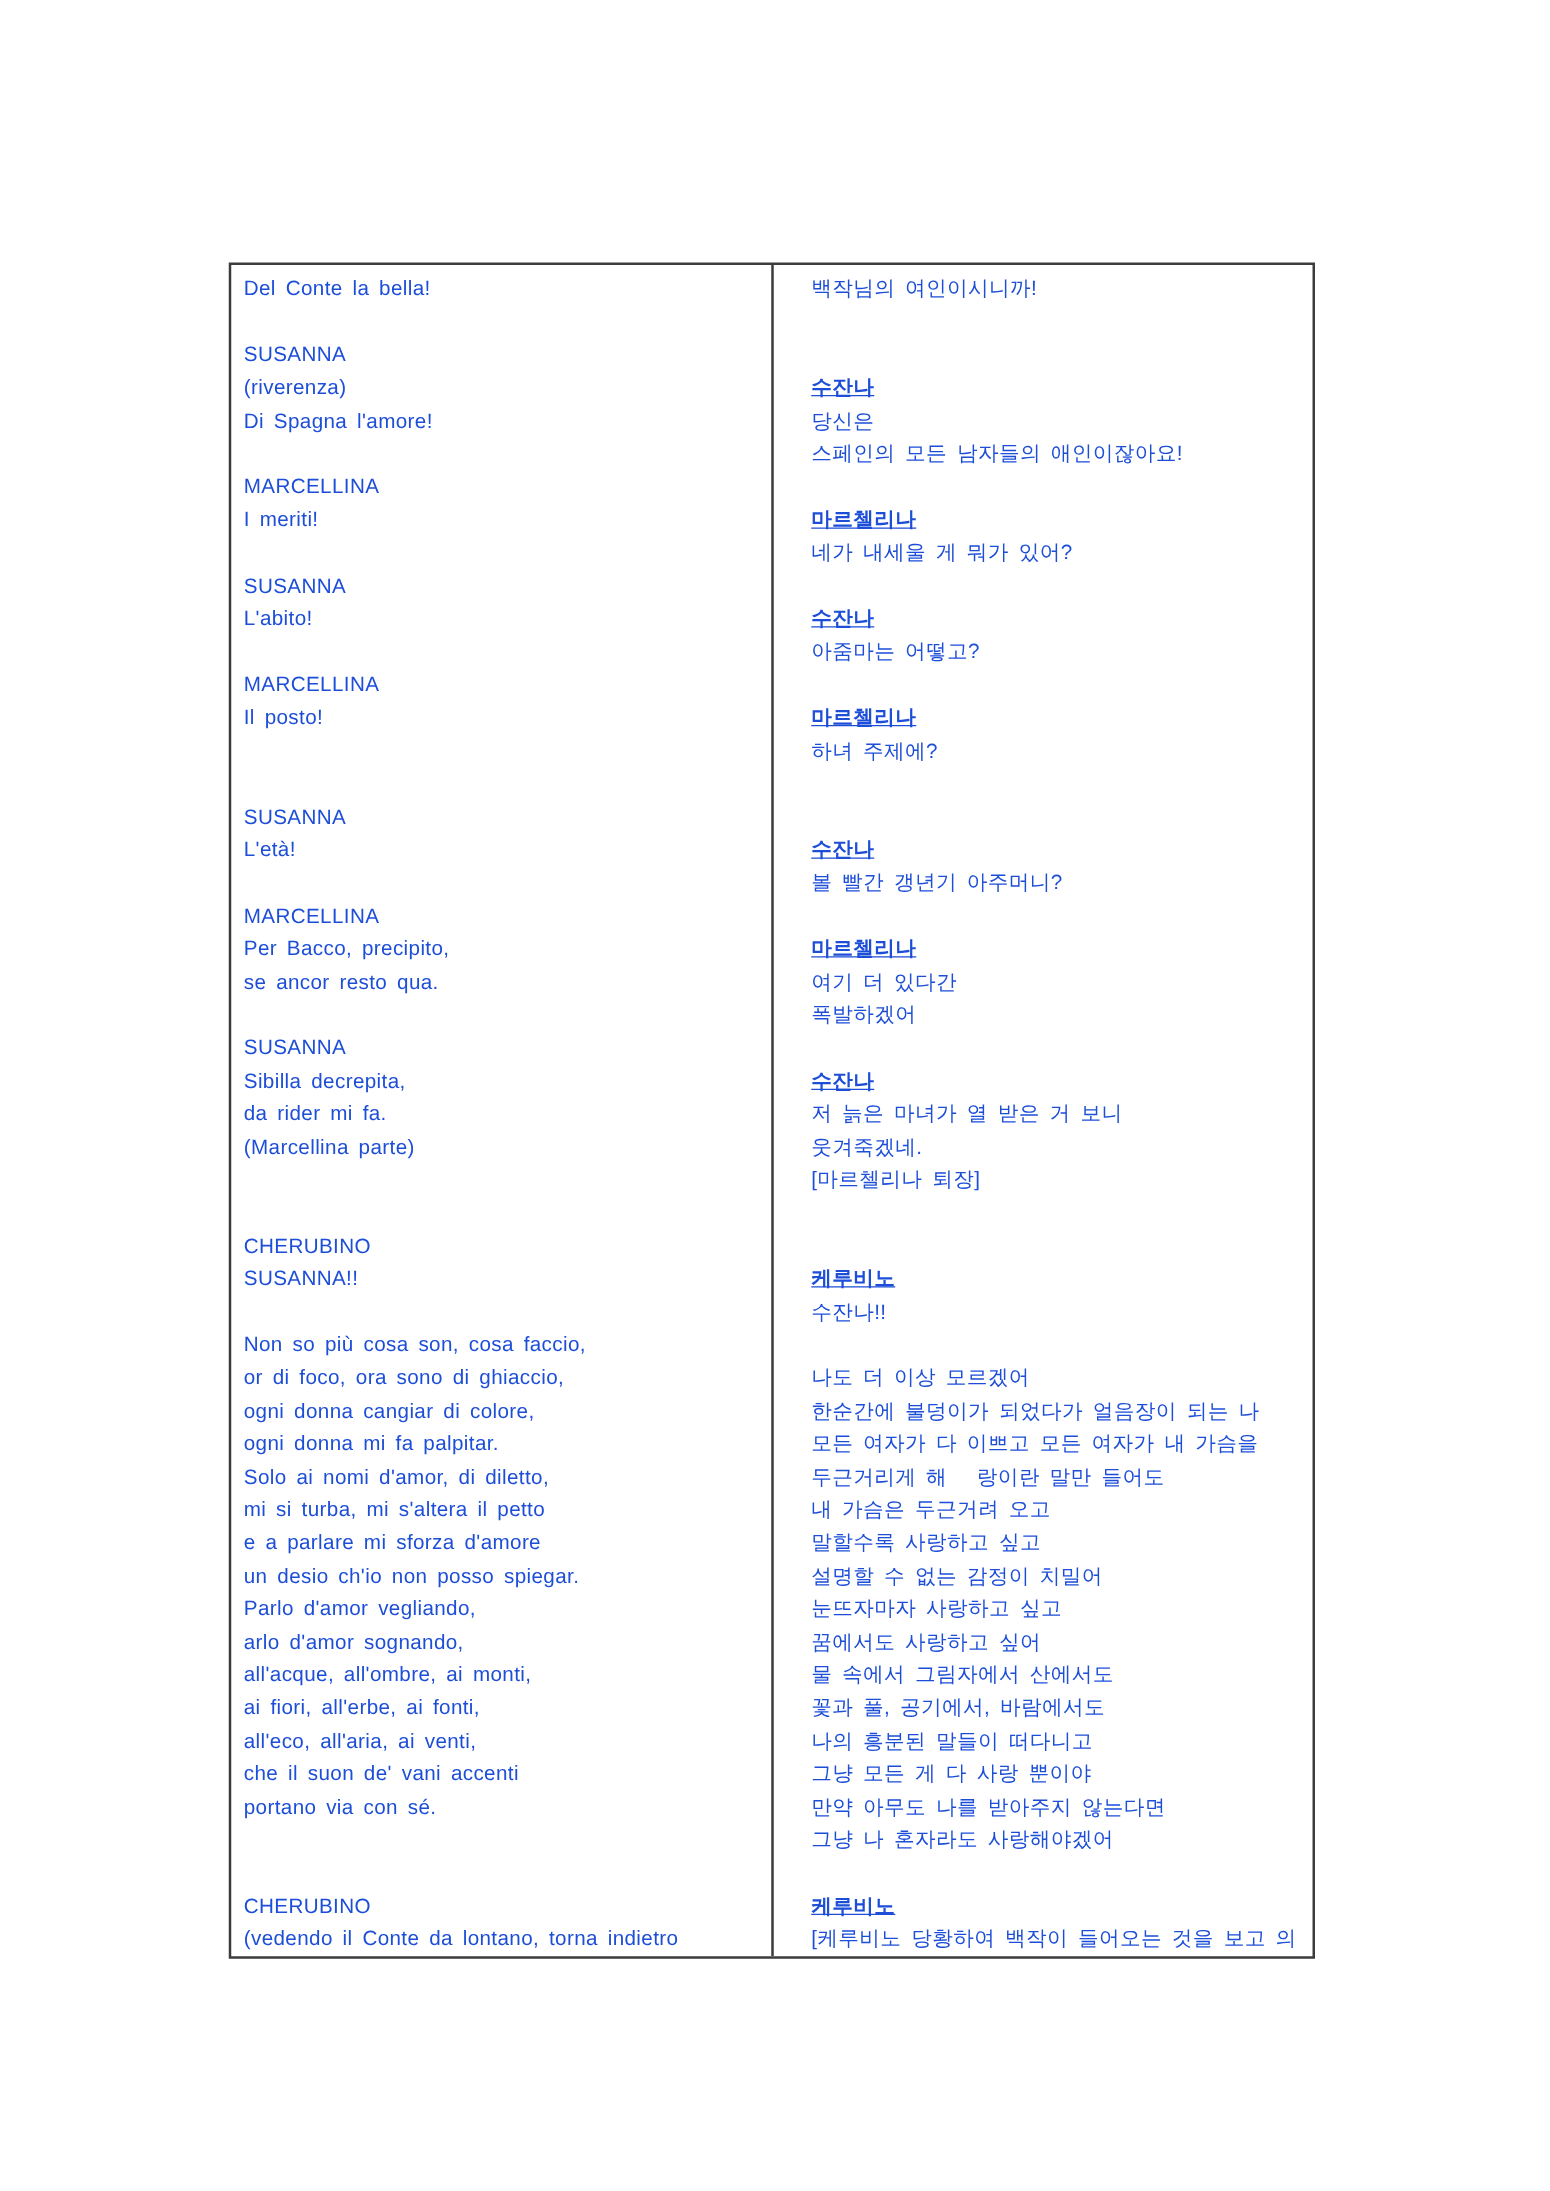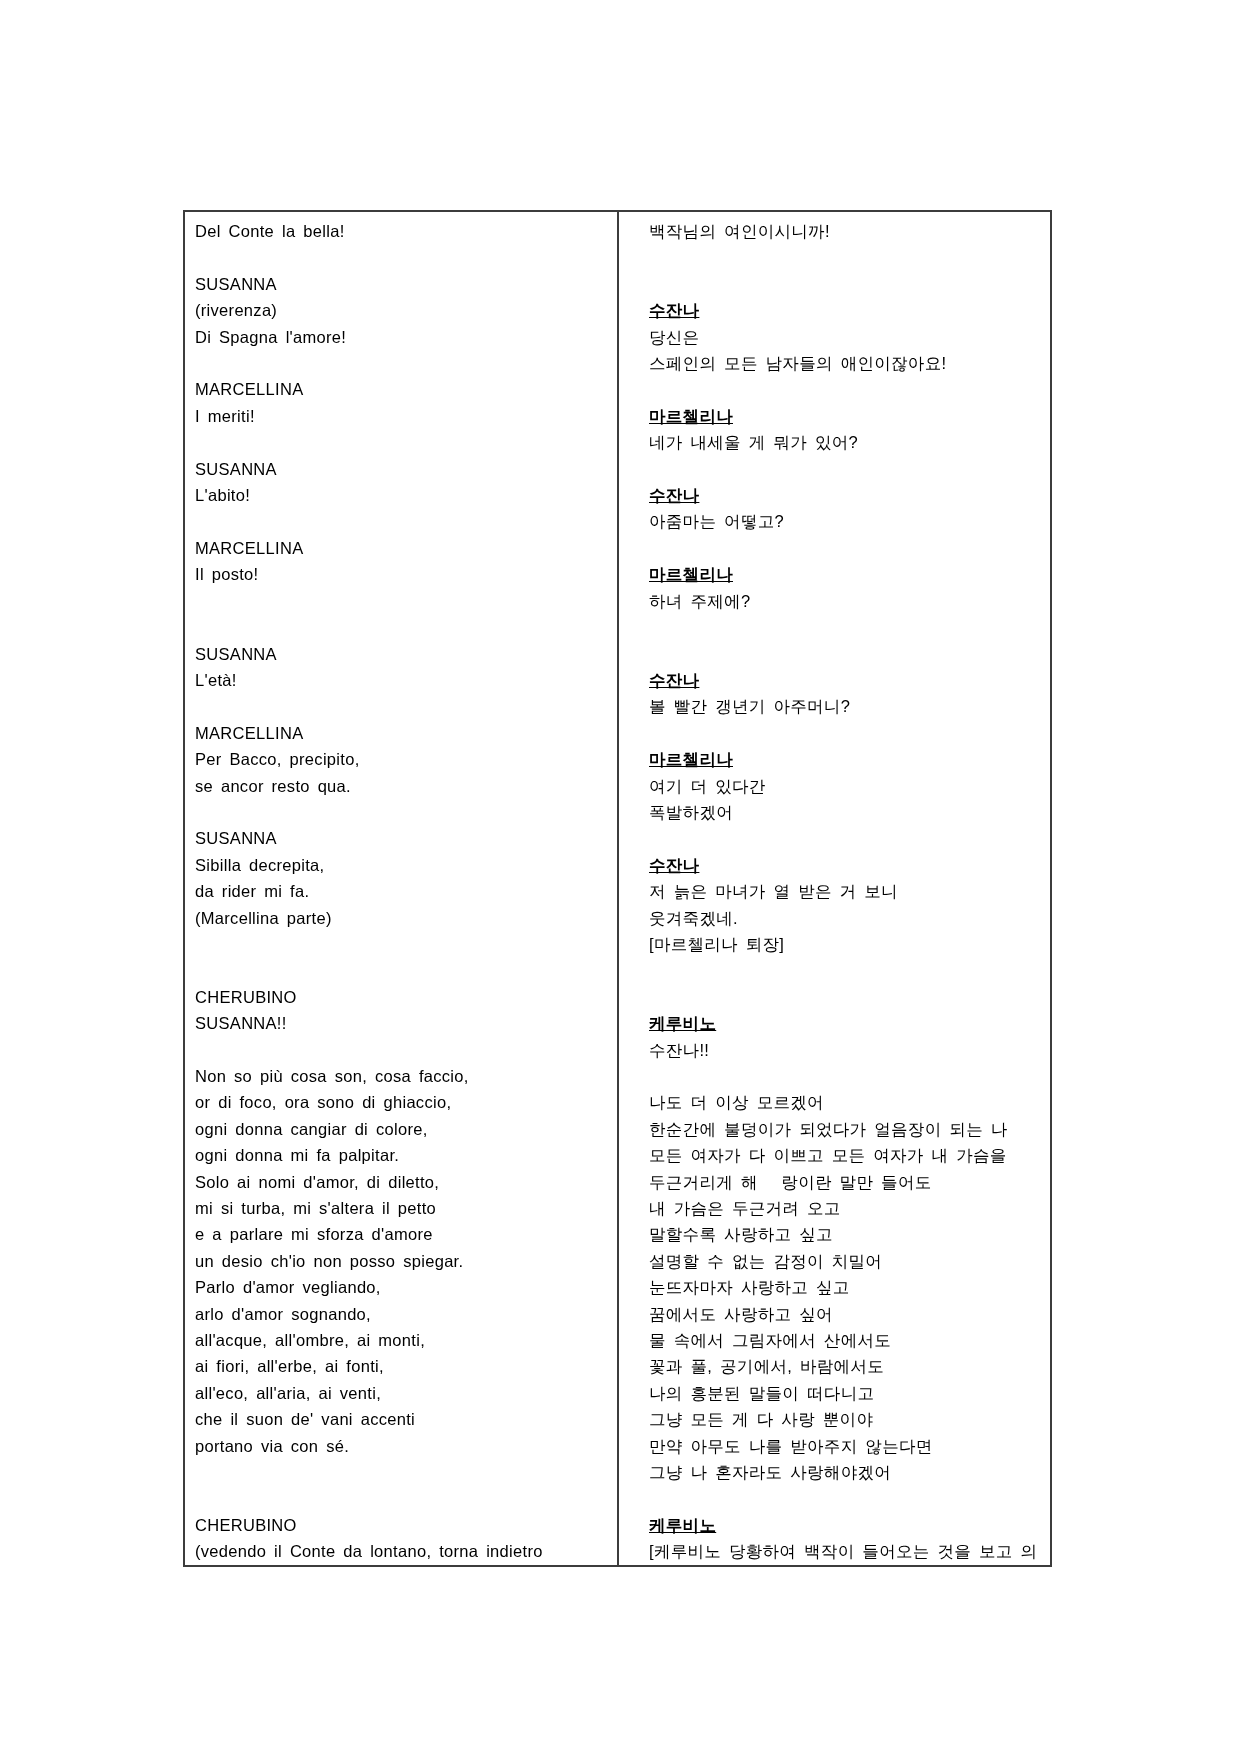--- a/index.html
+++ b/index.html
@@ -25,21 +25,21 @@
     border: 2px solid #3c3c3c;
     display: flex;
     overflow: hidden;
     background: #ffffff;
   }
   .cell {
     box-sizing: border-box;
     padding: 6px 8px 0 10px;
     font-size: 16.5px;
     line-height: 26.4px;
-    color: #000000;
+    color: #1d4ed8;
     white-space: pre-wrap;
     word-spacing: 3px;
     letter-spacing: 0.3px;
     overflow: hidden;
   }
   .cell.left {
     width: 434px;
     border-right: 2px solid #3c3c3c;
   }
   .cell.right {

